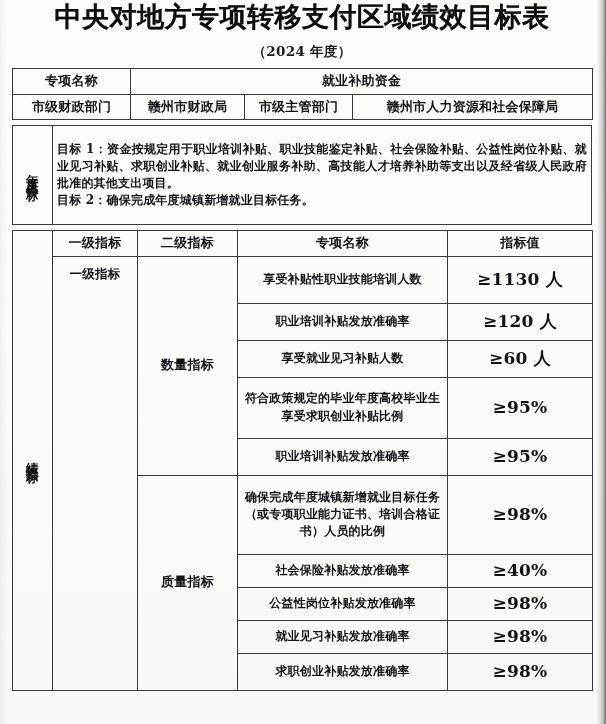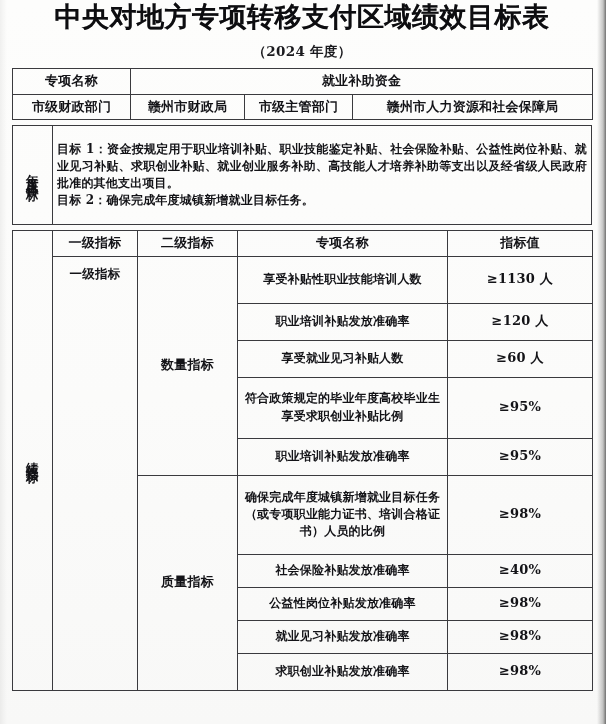--- a/index.html
+++ b/index.html
@@ -93,21 +93,21 @@
     line-height: 1.5;
     font-weight: 600;
   }
   td.goals .gline { display: block; text-align: justify; text-justify: inter-ideograph; }
   td.indicator-name {
     font-size: 12px;
     line-height: 1.45;
     padding: 4px 6px;
   }
   td.indicator-value {
-    font-size: 13px;
+    font-size: 17px;
     letter-spacing: 0.6px;
   }
   td.hdr { font-size: 13px; padding: 5px 4px; }
   td.amount { font-size: 13px; letter-spacing: 0.5px; }
 
   .spacer-5 { height: 5px; }
 </style>
 </head>
 <body>
 

